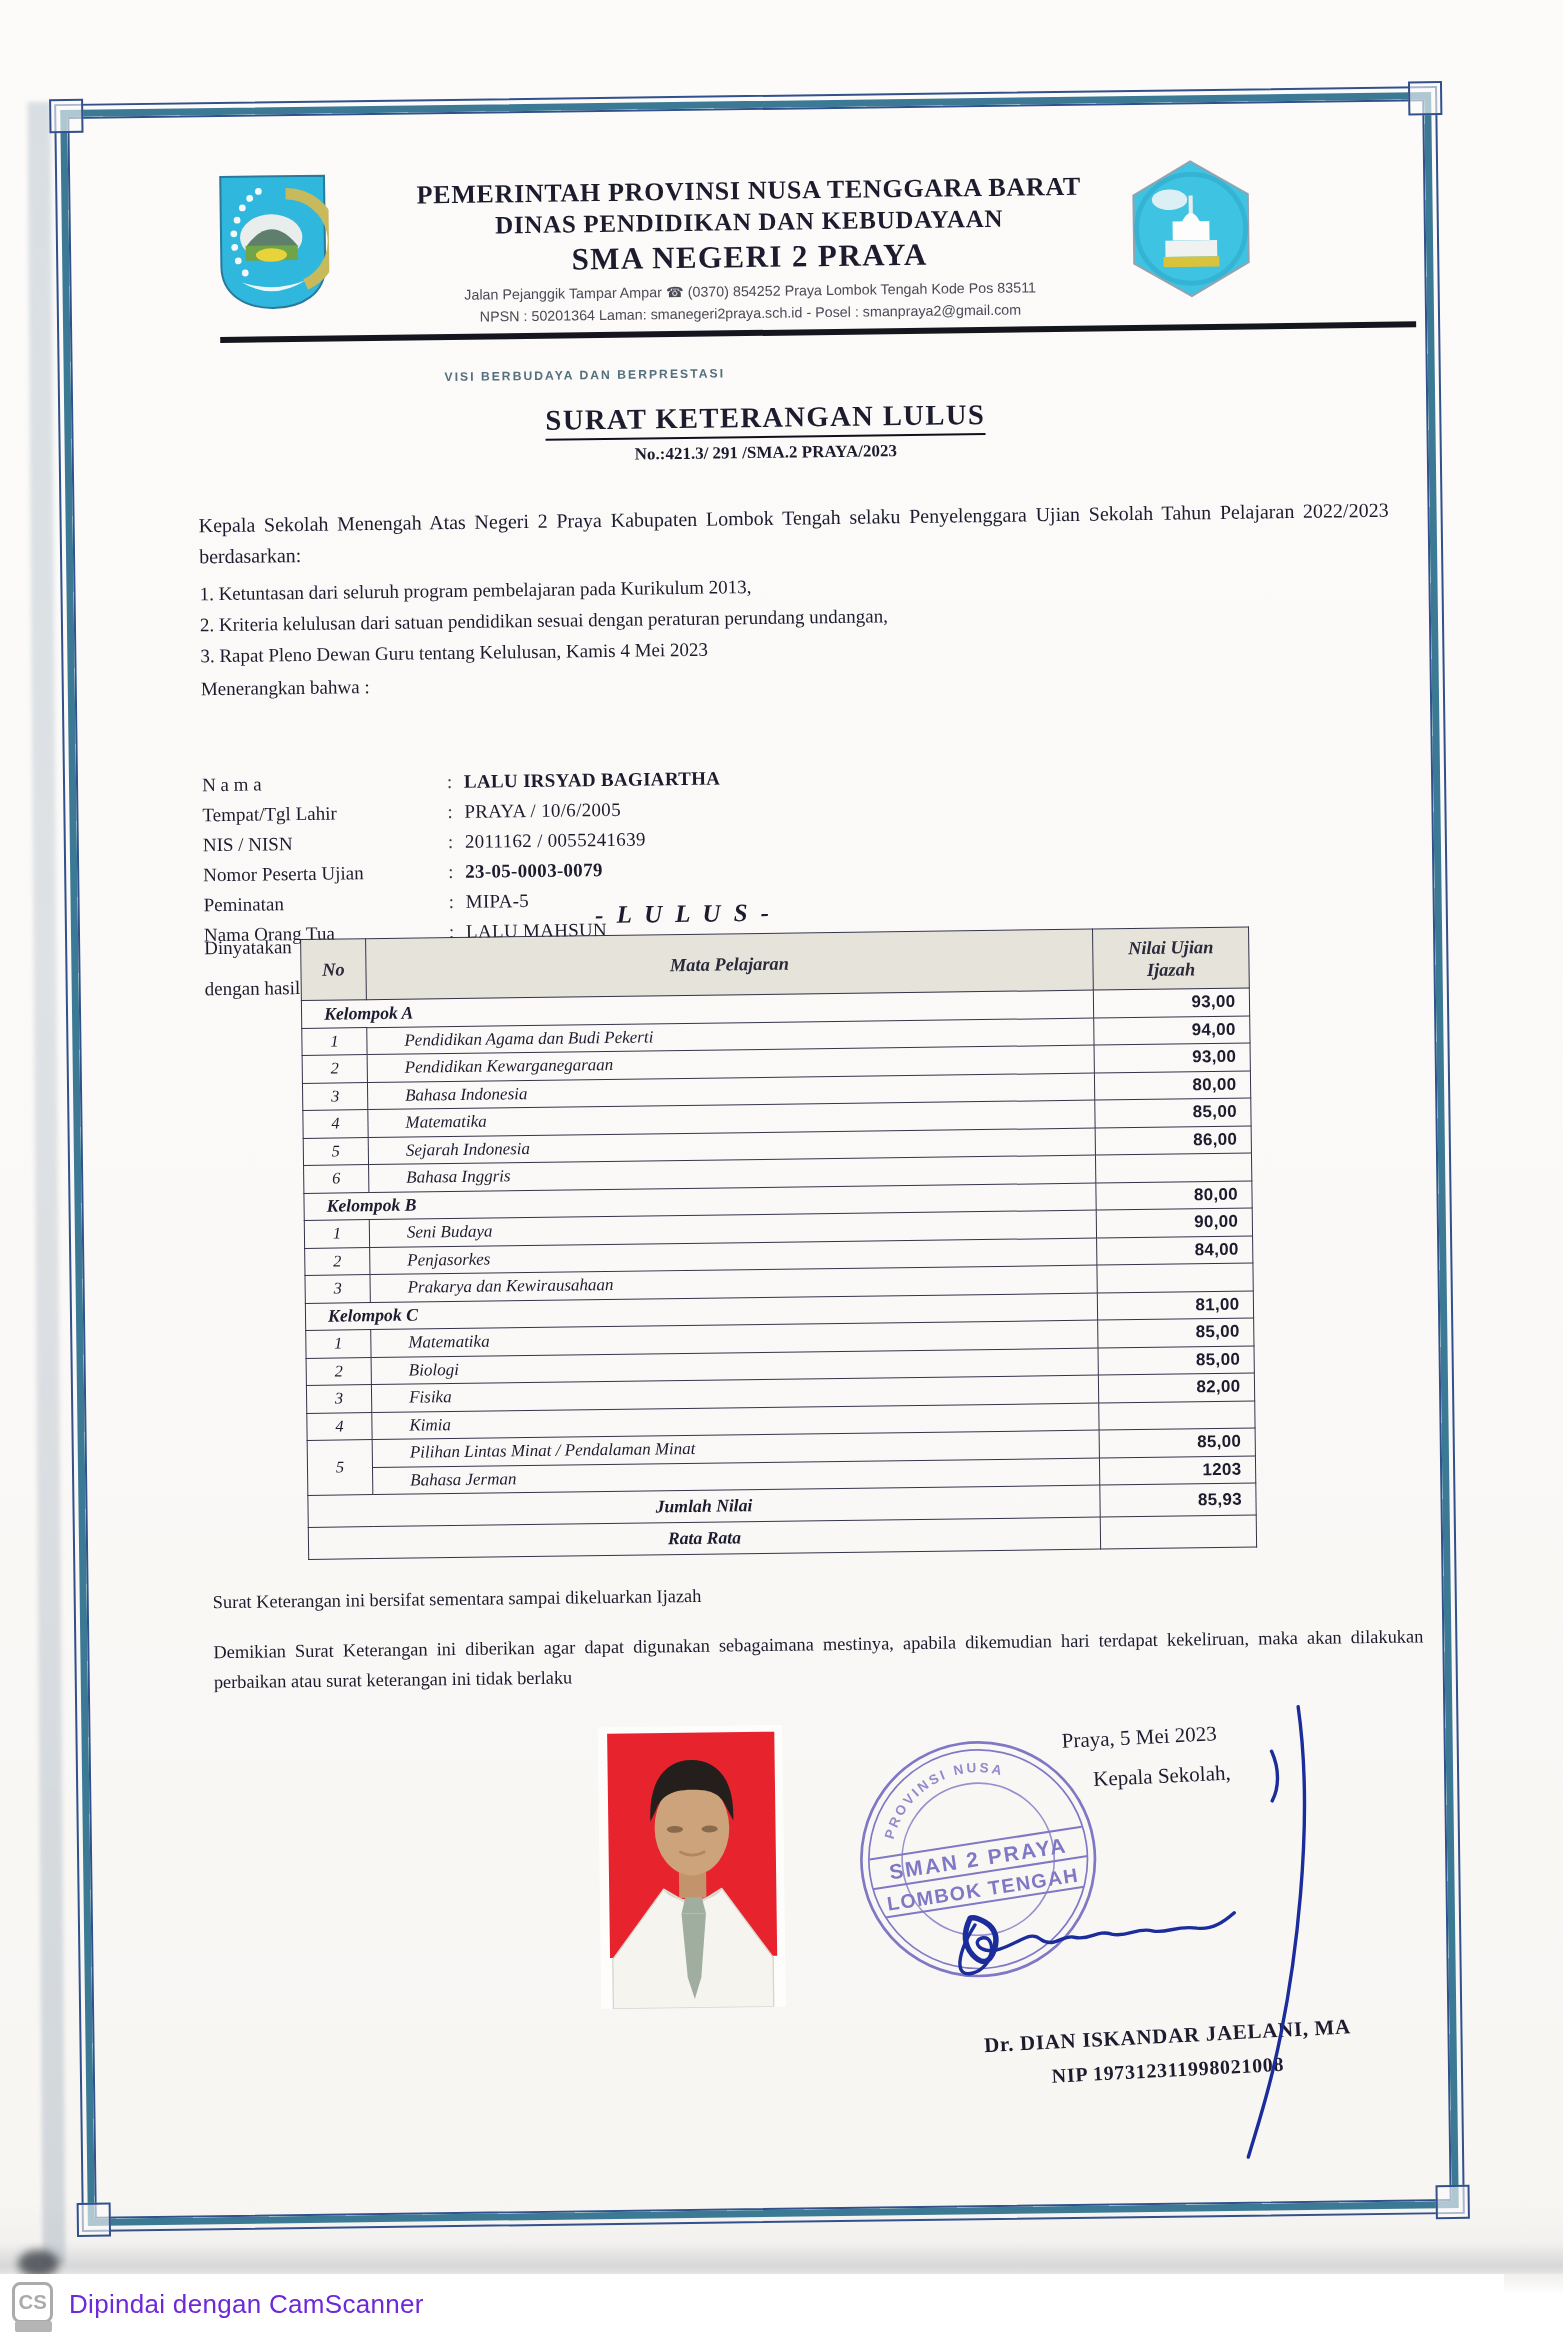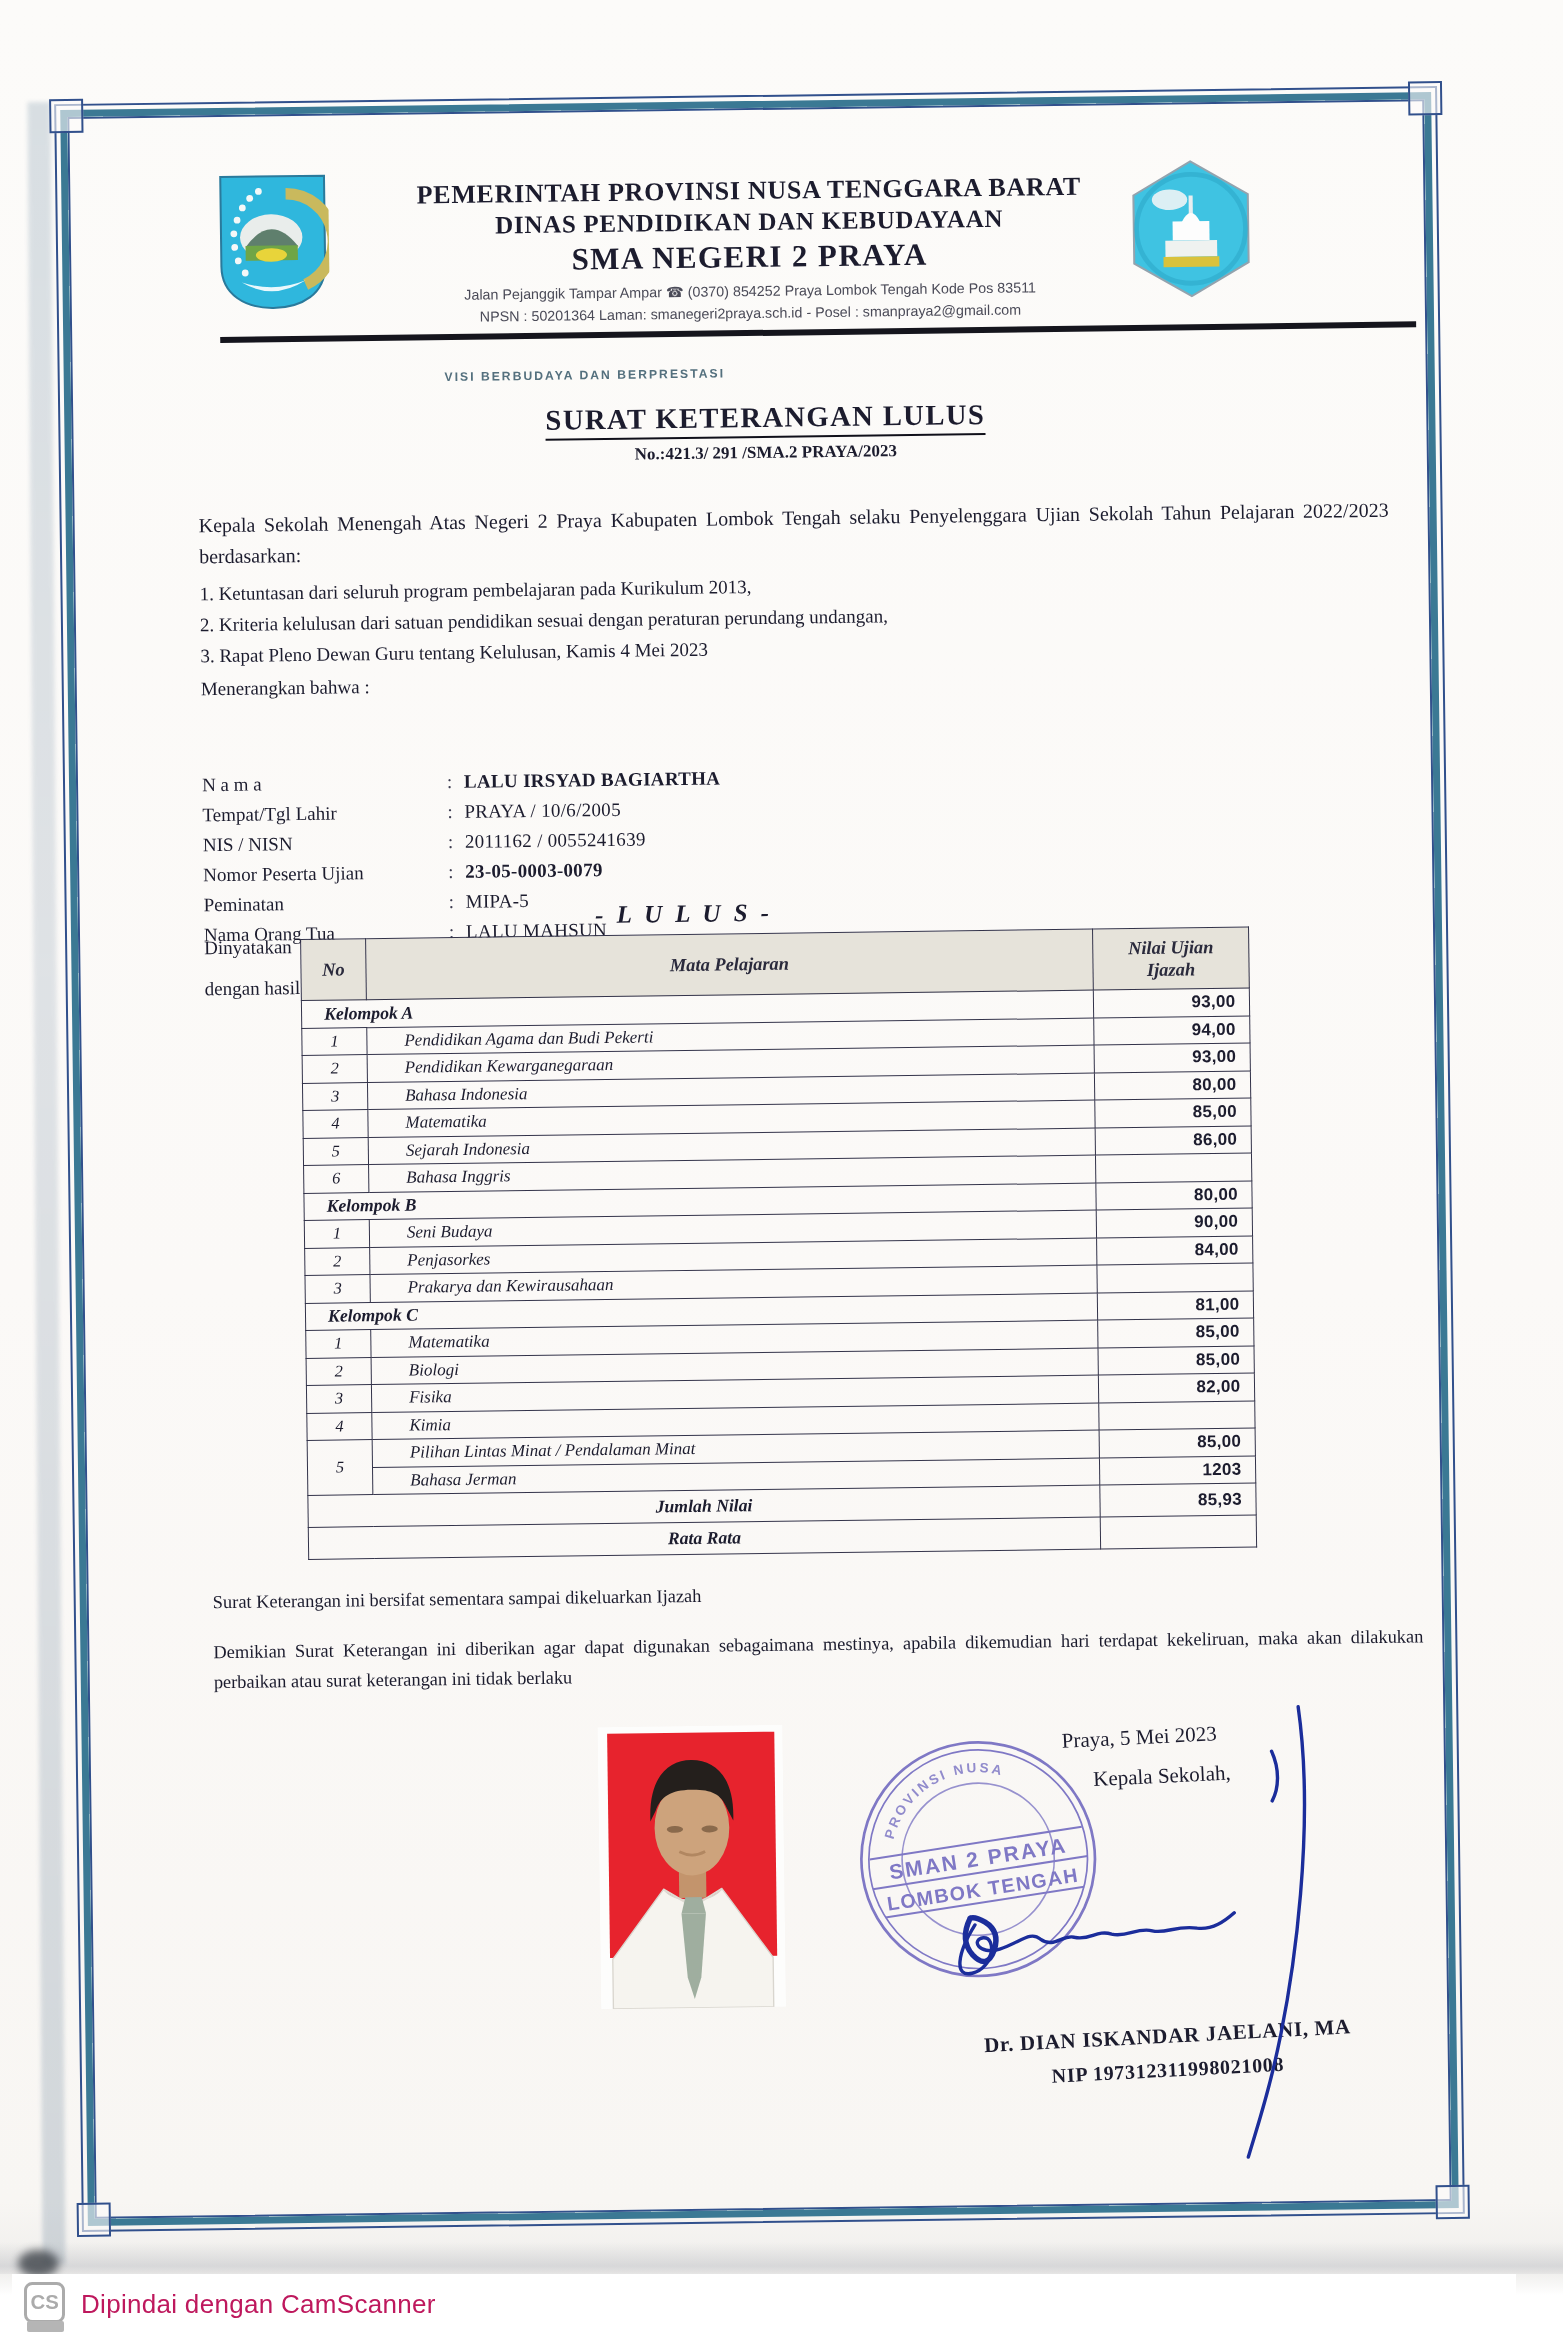--- a/index.html
+++ b/index.html
@@ -76,28 +76,28 @@
   .sig-nip{position:absolute;left:782px;top:1969px;width:612px;text-align:center;
            font-weight:bold;font-size:20px;letter-spacing:0.7px;transform:rotate(-2.2deg);}
   
   .left-streak{position:absolute;left:35px;top:102px;width:23px;height:2162px;
                background:linear-gradient(180deg,#5d7d96 0%,#7e93a8 40%,#4d6b86 100%);
                opacity:.22;filter:blur(2px);transform:rotate(-.4deg);}
   .scan-edge{position:absolute;left:0;top:2242px;width:1564px;height:32px;
              background:linear-gradient(180deg,rgba(200,200,205,0) 0%,rgba(175,178,185,.38) 75%,rgba(160,160,168,.12) 100%);}
   .smudge{position:absolute;left:17.7px;top:2250px;width:41px;height:27px;background:#3e4349;
           border-radius:50%;filter:blur(4.1px);opacity:.8;}
-  .footer{position:absolute;left:12px;top:2274px;width:1504px;height:68px;background:#ffffff;z-index:10;}
+  .footer{position:absolute;left:0;top:2274px;width:1504px;height:68px;background:#ffffff;z-index:10;}
   .cs-badge{position:absolute;left:12.2px;top:8.2px;width:45px;height:54px;}
   .cs-box{width:35px;height:35px;border:3.4px solid #ababab;border-radius:8.2px;background:#fff;
           display:flex;align-items:center;justify-content:center;
           font-family:"Liberation Sans",sans-serif;font-weight:bold;font-size:20.4px;color:#ababab;}
   .cs-tab{position:absolute;left:2.7px;top:39px;width:37px;height:11px;background:#b5b5b5;border-radius:2px;}
   .footer-label{position:absolute;left:69px;top:15px;font-family:"Liberation Sans",sans-serif;
-                font-size:26px;color:#be185d;letter-spacing:0.3px;}
+                font-size:26px;color:#6d28d9;letter-spacing:0.3px;}
 </style>
 </head>
 <body>
 
 <div class="scan-bg"></div>
 <div class="left-streak"></div>
 
 <div class="doc">
 
   <div class="frame-line"></div>

